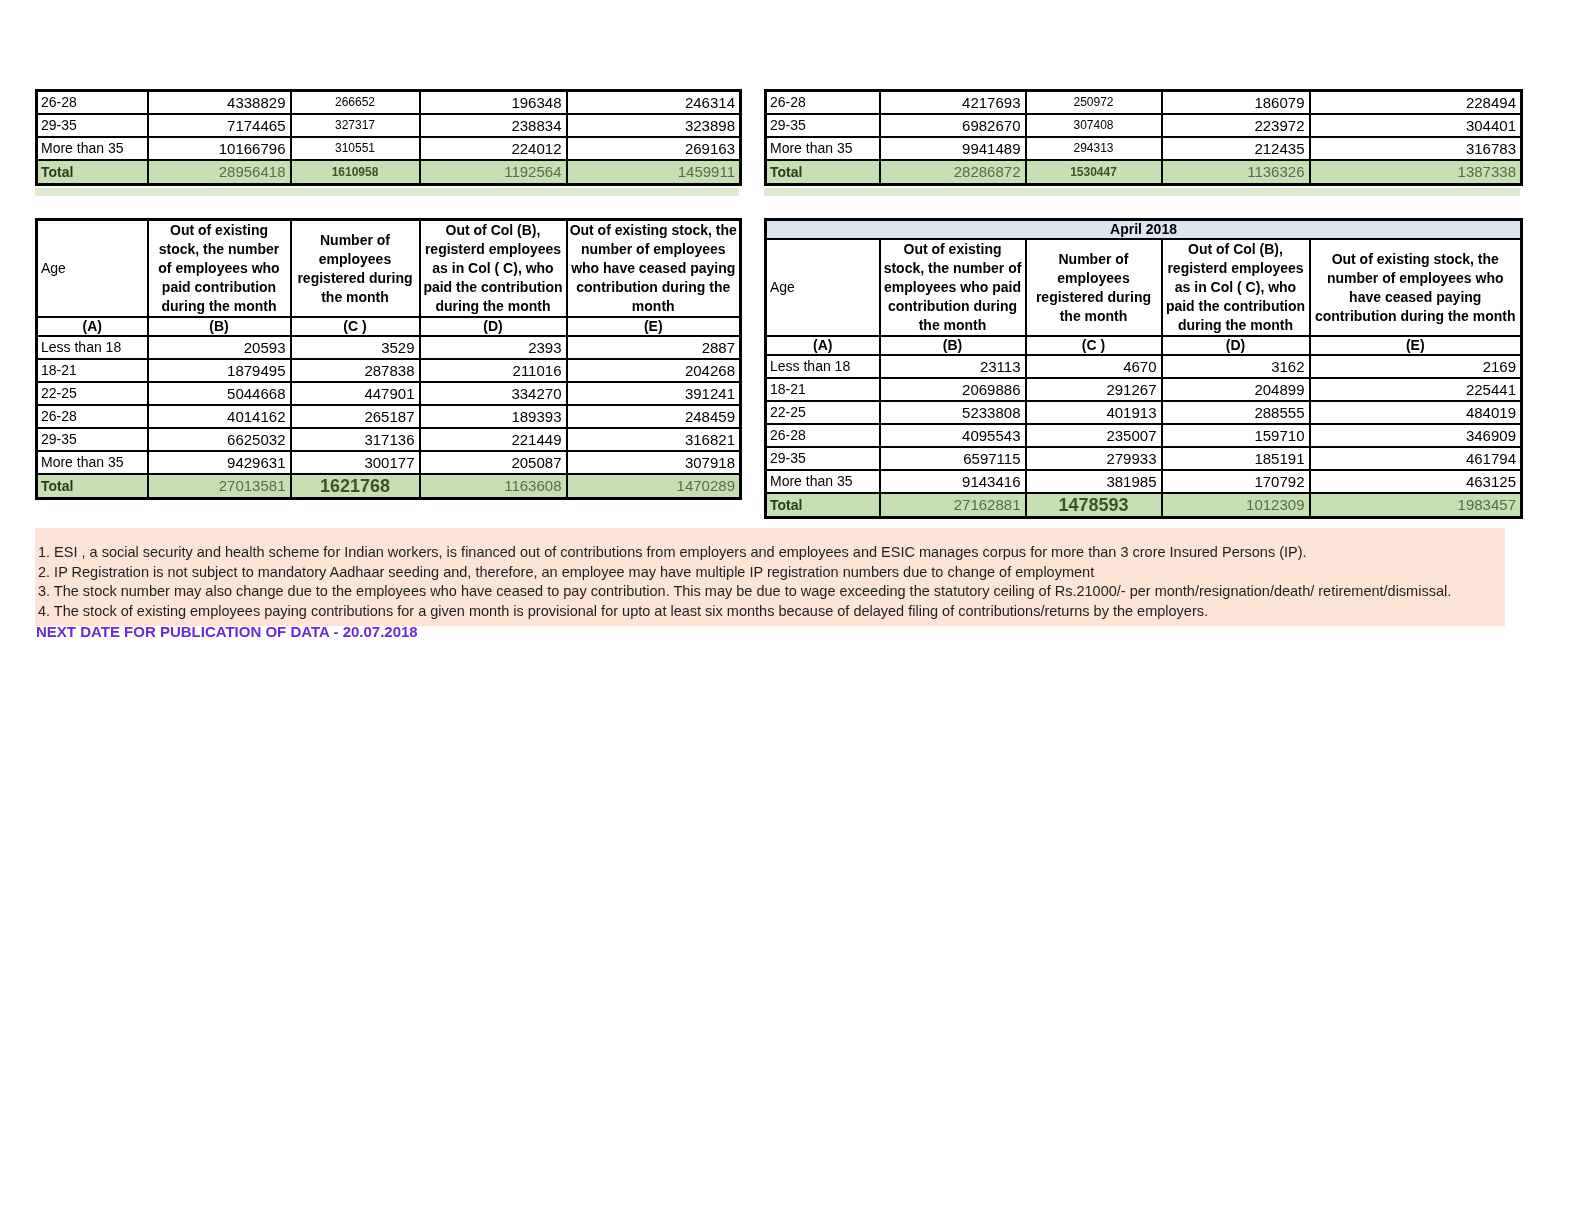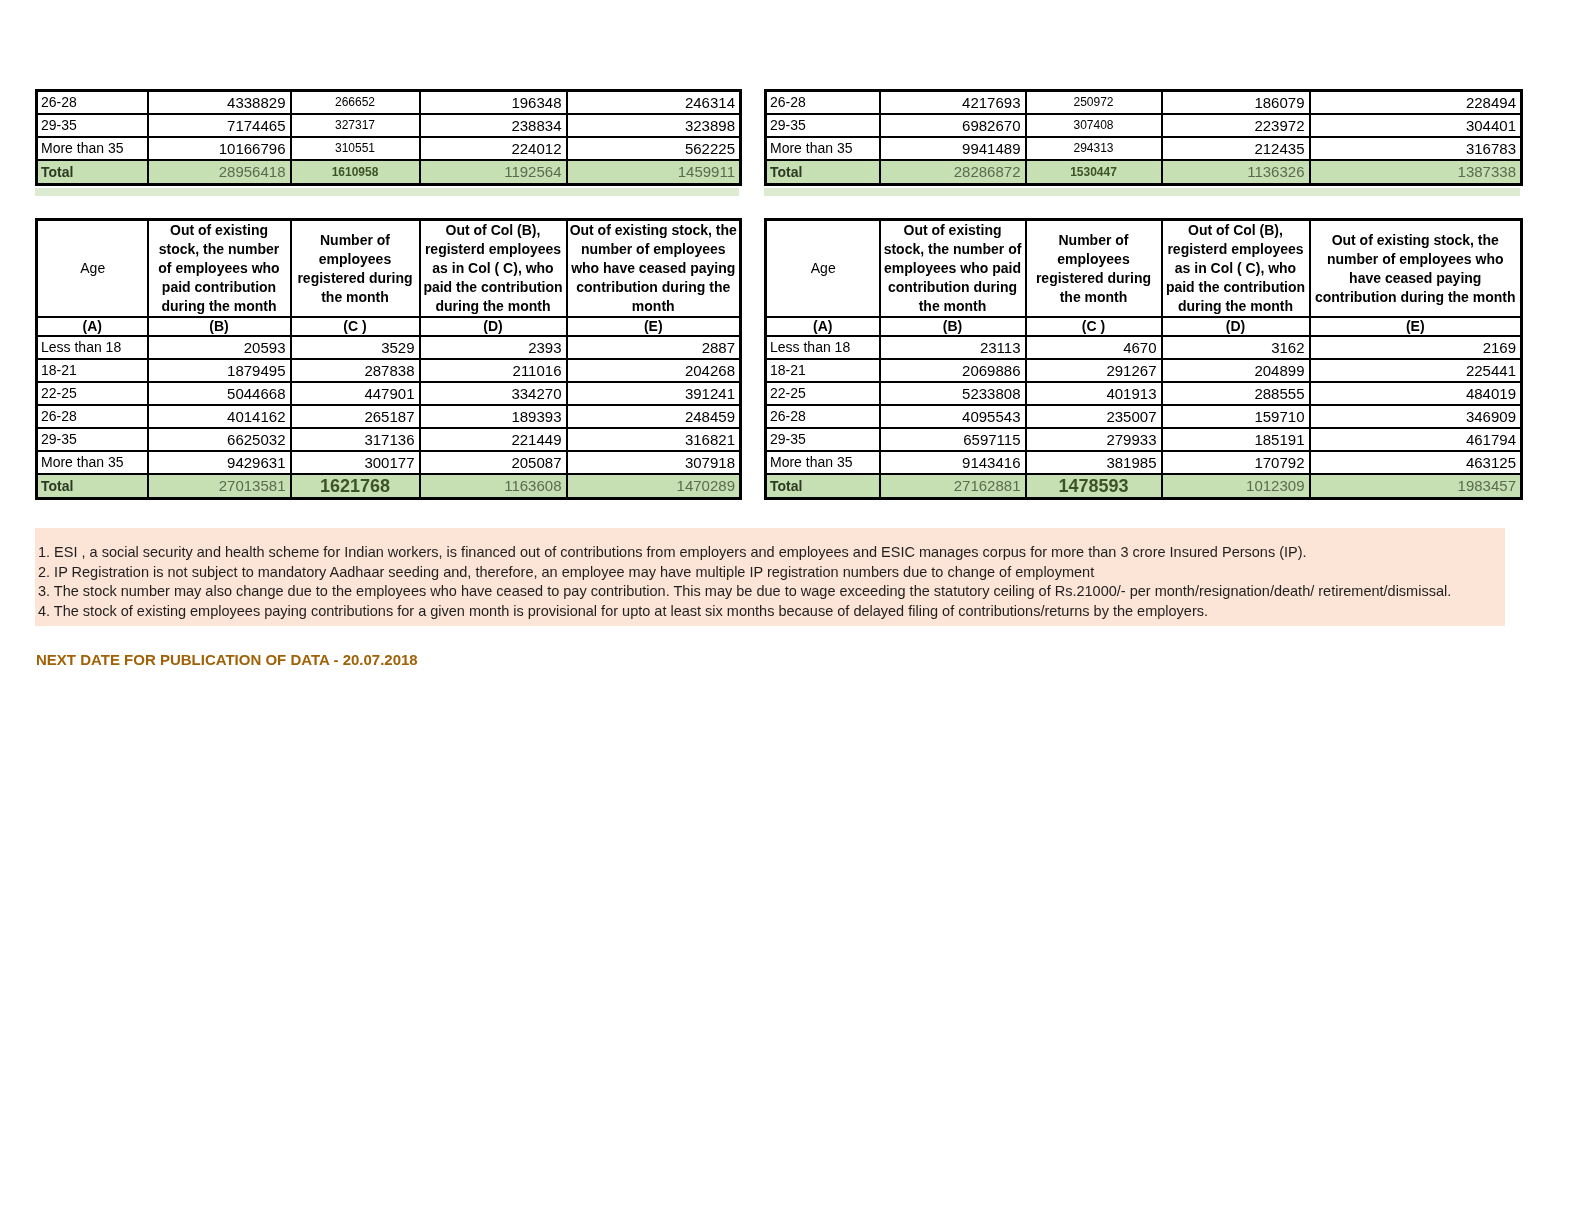--- a/index.html
+++ b/index.html
@@ -26,21 +26,21 @@
 
   
   .title-row td {
     background:#dce6f1; font-weight:bold; text-align:center;
     height:17px; line-height:17px; font-size:14px; padding:0;
   }
   .header-row td {
     font-weight:bold; text-align:center; vertical-align:middle;
     font-size:14px; line-height:19px; height:95px; white-space:normal; padding:0 2px;
   }
-  .header-row .age-hdr { font-weight:normal; text-align:center; padding-left:3px; }
+  .header-row .age-hdr { font-weight:normal; text-align:left; padding-left:3px; }
   .letters-row td {
     font-weight:bold; text-align:center; height:17px; line-height:17px; font-size:14px;
   }
 
   
   .tbl-top-left  { left:35px;  top:89px;  }
   .tbl-top-right { left:764px; top:89px;  }
   .tbl-march     { left:35px;  top:218px; }
   .tbl-april     { left:764px; top:218px; }
 
@@ -48,21 +48,21 @@
   .strip-left  { left:35px;  width:704px; }
   .strip-right { left:764px; width:756px; }
 
   .notes-block {
     position:absolute; left:35px; top:528px; width:1470px;
     background:#fce4d6; padding:15px 8px 5px 3px; box-sizing:border-box;
   }
   .note-line { font-size:14.5px; line-height:19.5px; color:#1f1f1f; white-space:nowrap; }
   .next-date {
     position:absolute; left:36px; top:623px;
-    font-size:15px; font-weight:bold; color:#a16207;margin-top:28px;
+    font-size:15px; font-weight:bold; color:#6d28d9;
   }
 </style>
 </head>
 <body>
 
 <div class="sheet">
 
   <table class="top-table tbl-top-left">
     <colgroup>
         <col style="width:111px">
@@ -84,21 +84,21 @@
           <td class="num">7174465</td>
           <td class="c-small">327317</td>
           <td class="num">238834</td>
           <td class="num">323898</td>
         </tr>
         <tr class="data-row">
           <td class="col-label">More than 35</td>
           <td class="num">10166796</td>
           <td class="c-small">310551</td>
           <td class="num">224012</td>
-          <td class="num">562225</td>
+          <td class="num">269163</td>
         </tr>
       </tbody>
     <tbody>
       <tr class="total-row">
         <td class="col-label">Total</td>
         <td class="num">28956418</td>
         <td class="c-total">1610958</td>
         <td class="num">1192564</td>
         <td class="num">1459911</td>
       </tr>
@@ -231,20 +231,23 @@
 
   <table class="month-table tbl-april">
     <colgroup>
         <col style="width:114px">
         <col style="width:146px">
         <col style="width:136px">
         <col style="width:148px">
         <col style="width:212px">
       </colgroup>
     <tbody>
+      <tr class="title-row">
+        <td colspan="5">April 2018</td>
+      </tr>
       <tr class="header-row">
         <td class="age-hdr">Age</td>
         <td>Out of existing stock, the number of employees who paid contribution during the month</td>
         <td>Number of employees registered during the month</td>
         <td>Out of Col (B), registerd employees as in Col ( C), who paid the contribution during the month</td>
         <td>Out of existing stock, the number of  employees  who have ceased paying contribution during the month</td>
       </tr>
       <tr class="letters-row">
         <td>(A)</td>
         <td>(B)</td>

